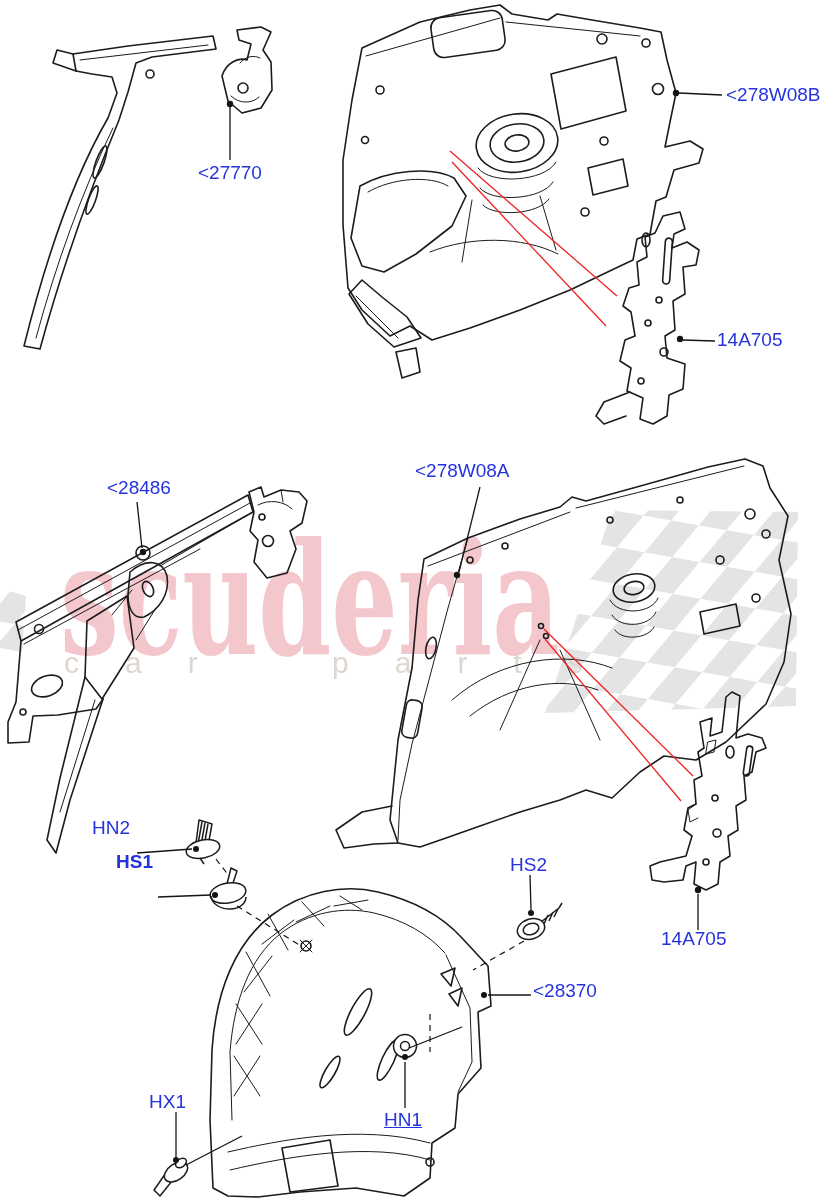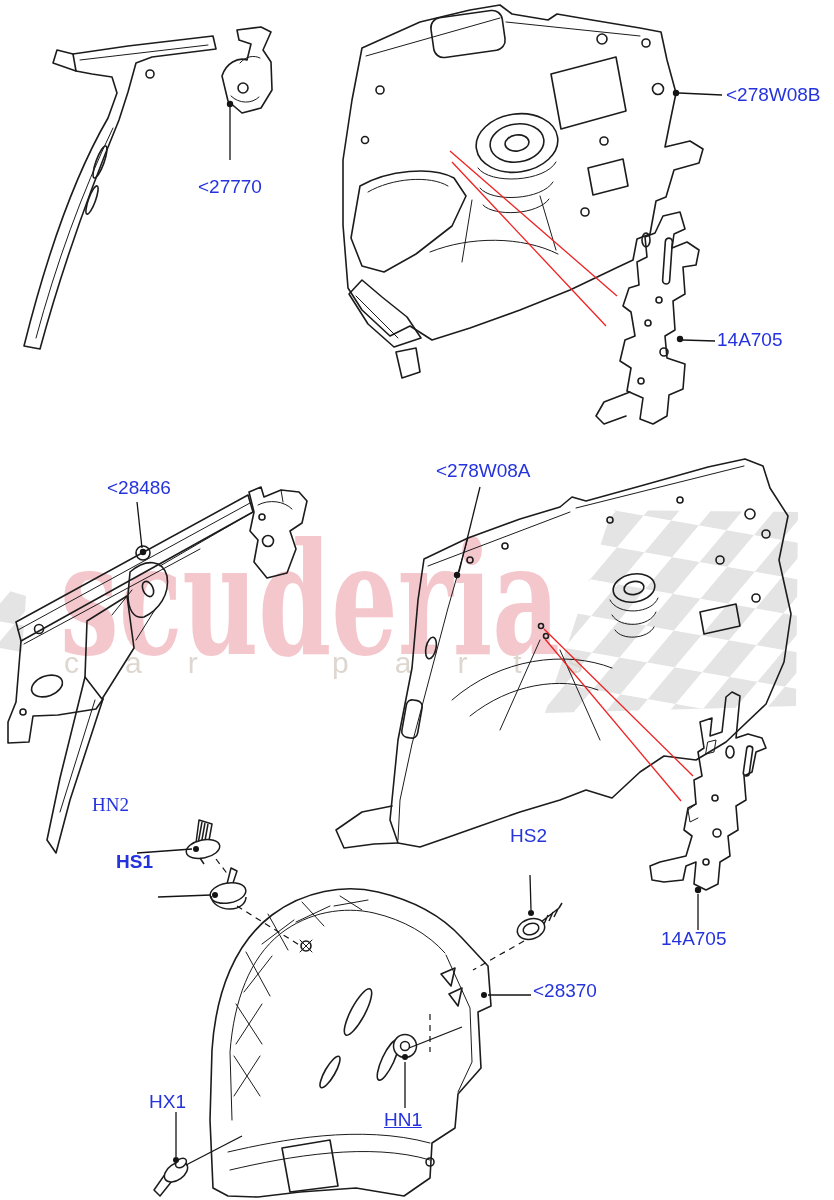--- a/index.html
+++ b/index.html
@@ -227,25 +227,25 @@
     <line x1="409" y1="1048" x2="462" y2="1027"></line>
     <line x1="698" y1="894" x2="698" y2="930"></line>
         <circle cx="698" cy="890" r="3.2"></circle>
     <line class="dash" x1="216" y1="859" x2="229" y2="876"></line>
     <line class="dash" x1="237" y1="906" x2="301" y2="946"></line>
     <line class="dash" x1="524" y1="941" x2="473" y2="970"></line>
     <line class="dash" x1="430" y1="1014" x2="430" y2="1052"></line>
   </g>
 </svg>
 
-<span class="lbl" style="left:198px;top:177px;">&lt;27770</span>
+<span class="lbl" style="left:198px;top:163px;">&lt;27770</span>
 <span class="lbl" style="left:726px;top:85px;">&lt;278W08B</span>
 <span class="lbl" style="left:717px;top:330px;">14A705</span>
 <span class="lbl" style="left:107px;top:478px;text-align:right;">&lt;28486</span>
-<span class="lbl" style="left:436px;top:461px;">&lt;278W08A</span>
-<span class="lbl" style="left:92px;top:795px;font-family:Liberation Serif, serif;">HN2</span>
+<span class="lbl" style="left:415px;top:461px;">&lt;278W08A</span>
+<span class="lbl" style="left:92px;top:818px;">HN2</span>
 <span class="lbl" style="left:116px;top:852px;font-weight:bold;">HS1</span>
-<span class="lbl" style="left:510px;top:826px;">HS2</span>
+<span class="lbl" style="left:510px;top:855px;">HS2</span>
 <span class="lbl" style="left:533px;top:981px;">&lt;28370</span>
 <span class="lbl" style="left:149px;top:1092px;">HX1</span>
 <span class="lbl" style="left:384px;top:1110px;text-decoration:underline;">HN1</span>
 <span class="lbl" style="left:661px;top:929px;">14A705</span>
 </div>
 
 </body></html>

